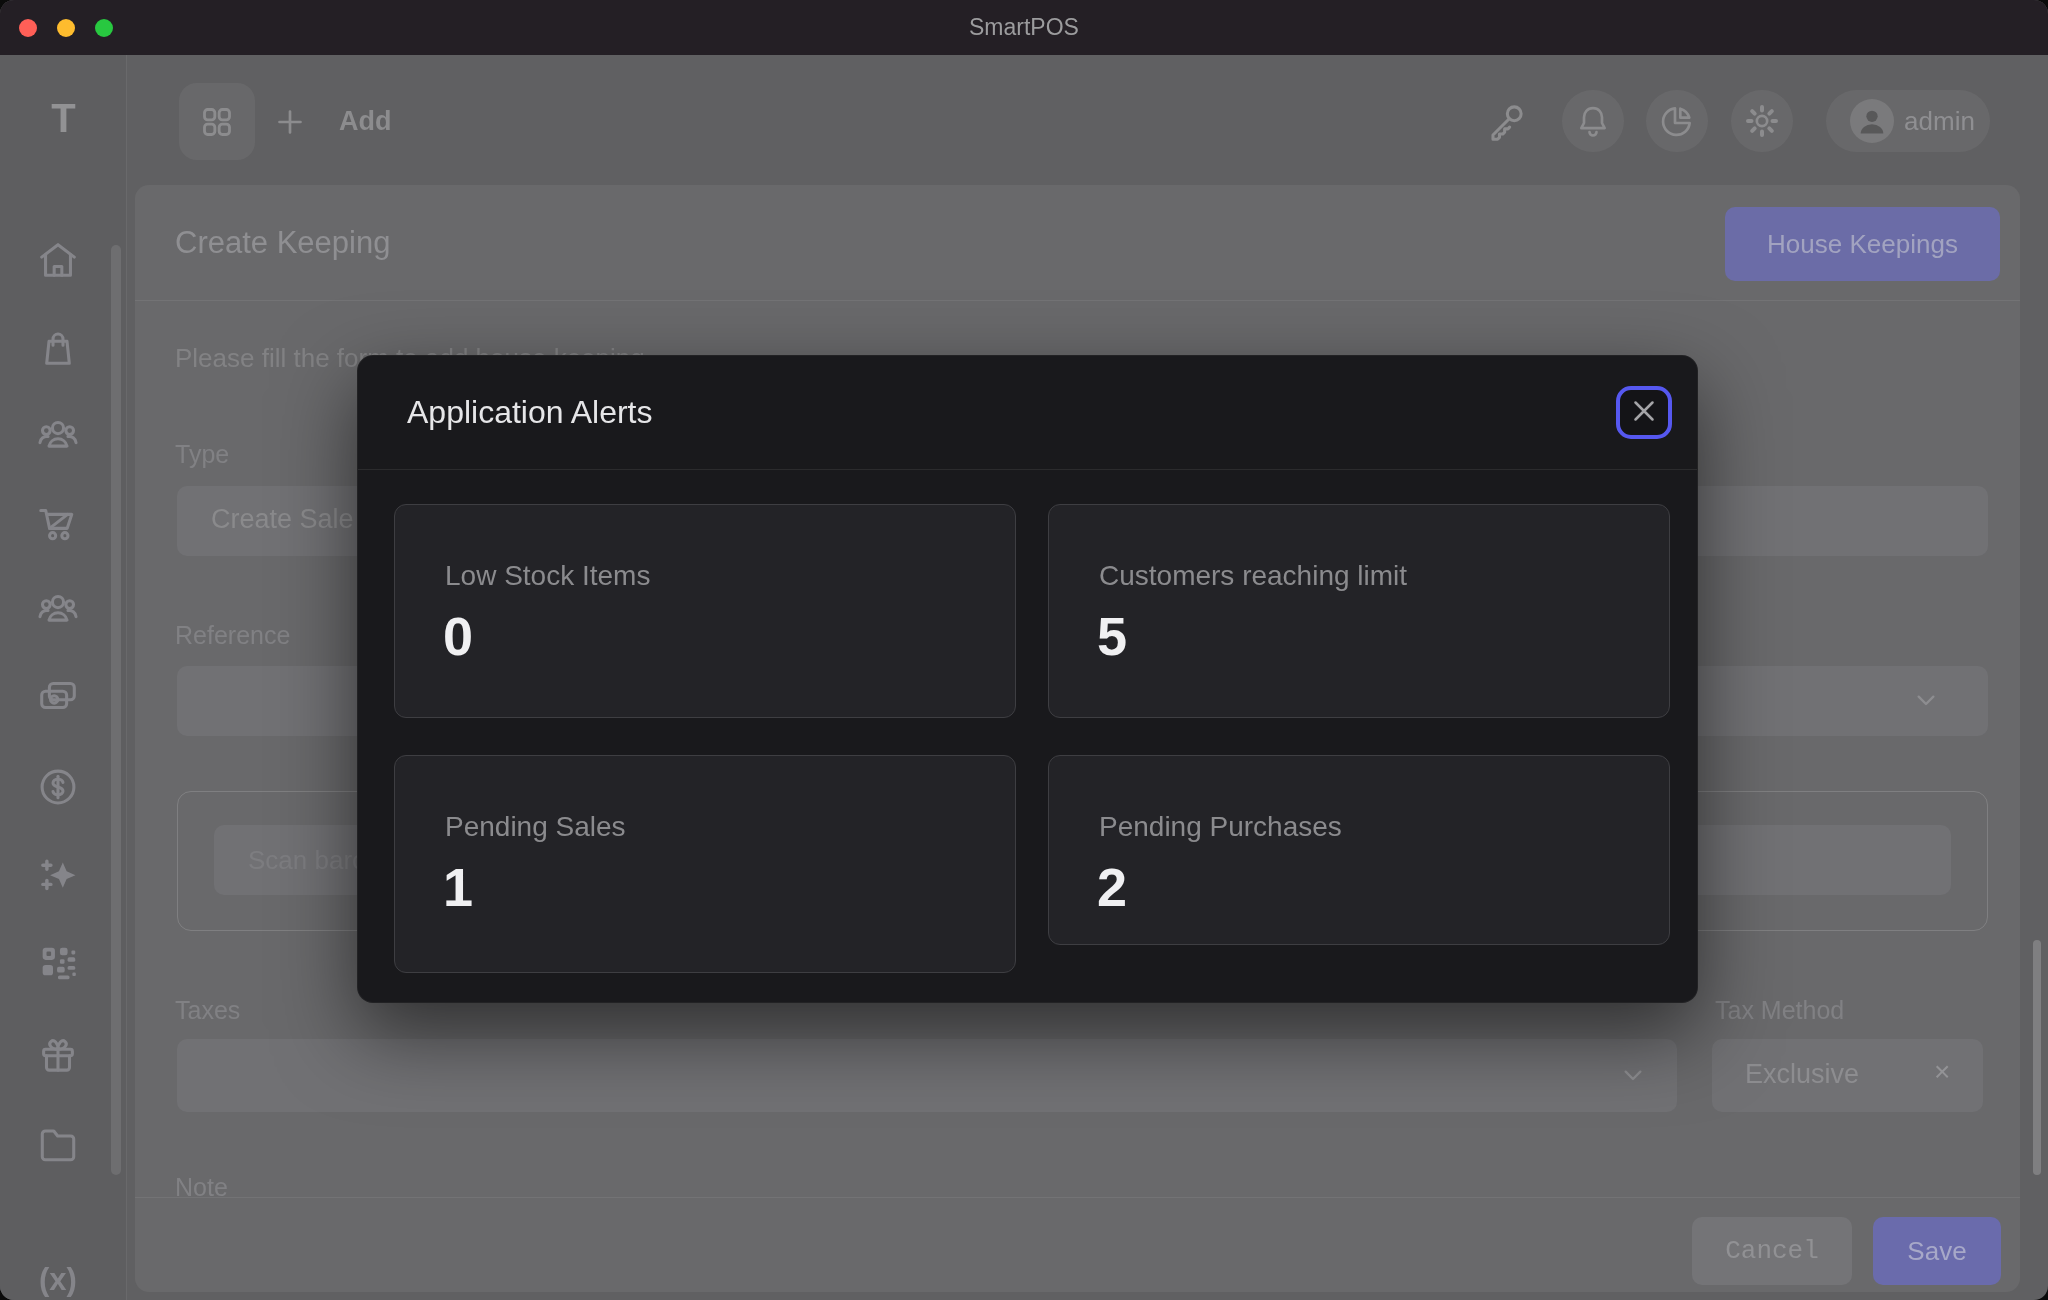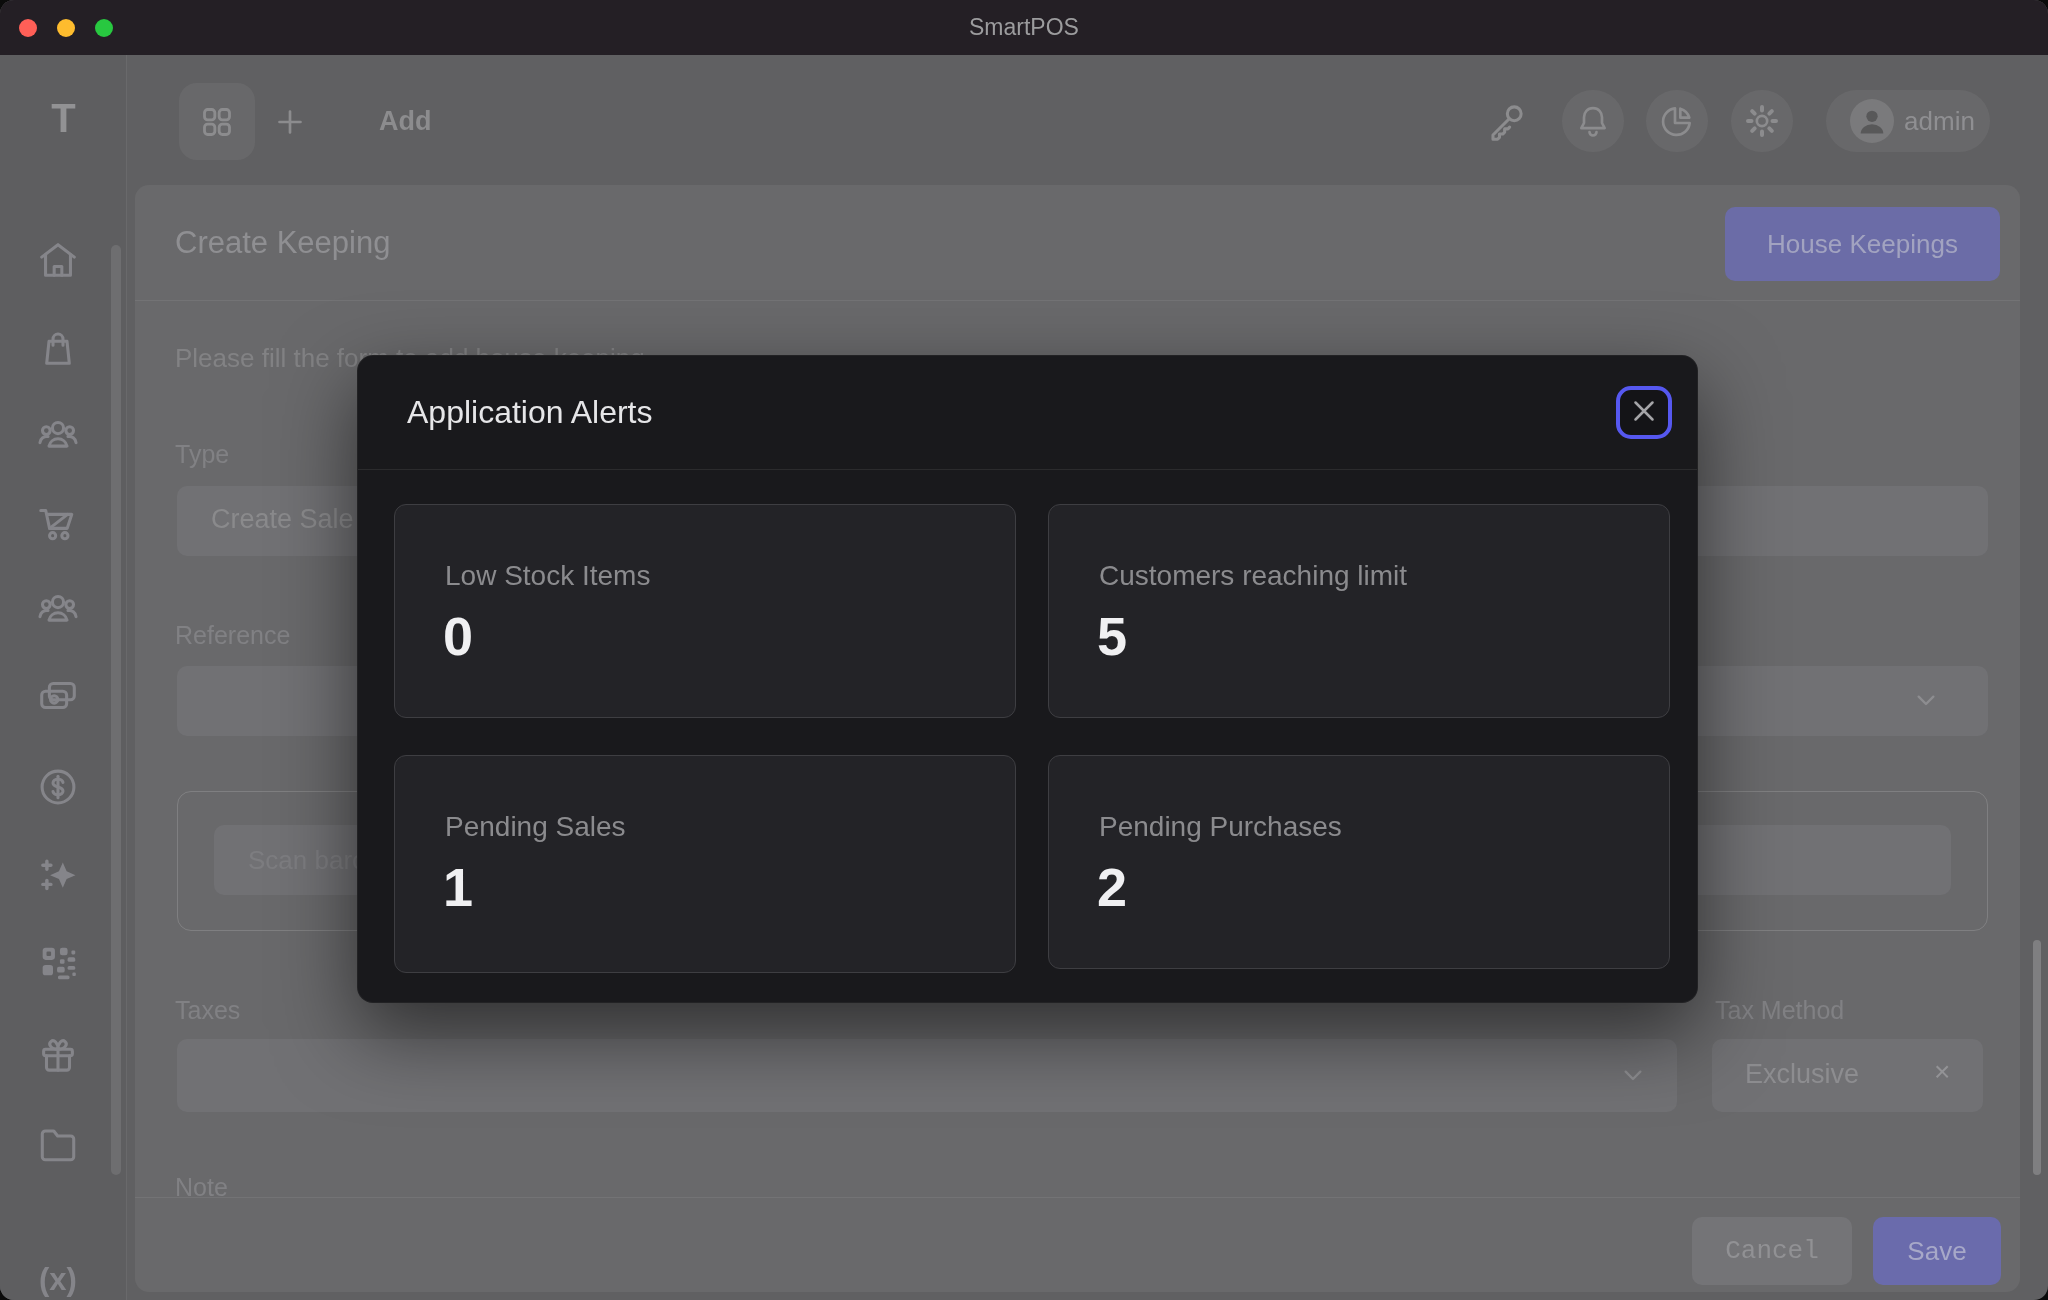--- a/index.html
+++ b/index.html
@@ -19,21 +19,21 @@
   .fx-glyph{font-size:31px;font-weight:bold;color:#85858a;text-align:center;line-height:46px;}
   .sb-thumb{left:111px;top:190px;width:10px;height:930px;border-radius:5px;background:rgba(255,255,255,0.10);}
   .main-thumb{left:2033px;top:940px;width:8px;height:235px;border-radius:4px;background:rgba(255,255,255,0.20);}
   .toolbar-ico{color:#8c8c8e;}
   .toolbar-ico svg{display:block;}
   .circle-btn{width:62px;height:62px;border-radius:50%;background:rgba(255,255,255,0.055);
               display:flex;align-items:center;justify-content:center;top:90px;}
   .grid-btn{left:179px;top:83px;width:76px;height:77px;border-radius:18px;background:rgba(255,255,255,0.055);
             display:flex;align-items:center;justify-content:center;}
   .add-plus{left:272px;top:104px;}
-  .add-label{left:339px;top:106px;font-size:27px;font-weight:600;color:#8c8c8e;margin-left:40px;}
+  .add-label{left:339px;top:106px;font-size:27px;font-weight:600;color:#8c8c8e;}
   .user-pill{left:1826px;top:90px;width:164px;height:62px;border-radius:31px;background:rgba(255,255,255,0.055);
              display:flex;align-items:center;justify-content:center;}
   .avatar{width:44px;height:44px;border-radius:50%;background:rgba(255,255,255,0.12);margin-left:9px;
           display:flex;align-items:center;justify-content:center;color:rgba(0,0,0,0.28);}
   .user-name{margin-left:10px;font-size:26px;color:#8f8f92;}
   .content-card{left:135px;top:185px;width:1885px;height:1107px;border-radius:14px;background:#69696b;}
   .page-title{left:40px;top:40px;font-size:31px;font-weight:500;color:#8f8f92;}
   .hk-btn{left:1590px;top:22px;width:275px;height:74px;border-radius:10px;background:#6b6ca7;
           display:flex;align-items:center;justify-content:center;font-size:26px;color:#a2a3c0;}
   .hdr-divider{left:0;top:115px;width:1885px;height:0;border-top:1px solid rgba(255,255,255,0.07);}
@@ -292,19 +292,19 @@
       <div class="abs alert-value">0</div>
     </div>
     <div class="abs alert-card" style="left:690px;top:148px;height:214px;">
       <div class="abs alert-label">Customers reaching limit</div>
       <div class="abs alert-value">5</div>
     </div>
     <div class="abs alert-card" style="left:36px;top:399px;height:218px;">
       <div class="abs alert-label">Pending Sales</div>
       <div class="abs alert-value">1</div>
     </div>
-    <div class="abs alert-card" style="left:690px;top:399px;height:214px;">
+    <div class="abs alert-card" style="left:690px;top:399px;height:190px;">
       <div class="abs alert-label">Pending Purchases</div>
       <div class="abs alert-value">2</div>
     </div>
   </div>
 
 </div>
 
 </body></html>

